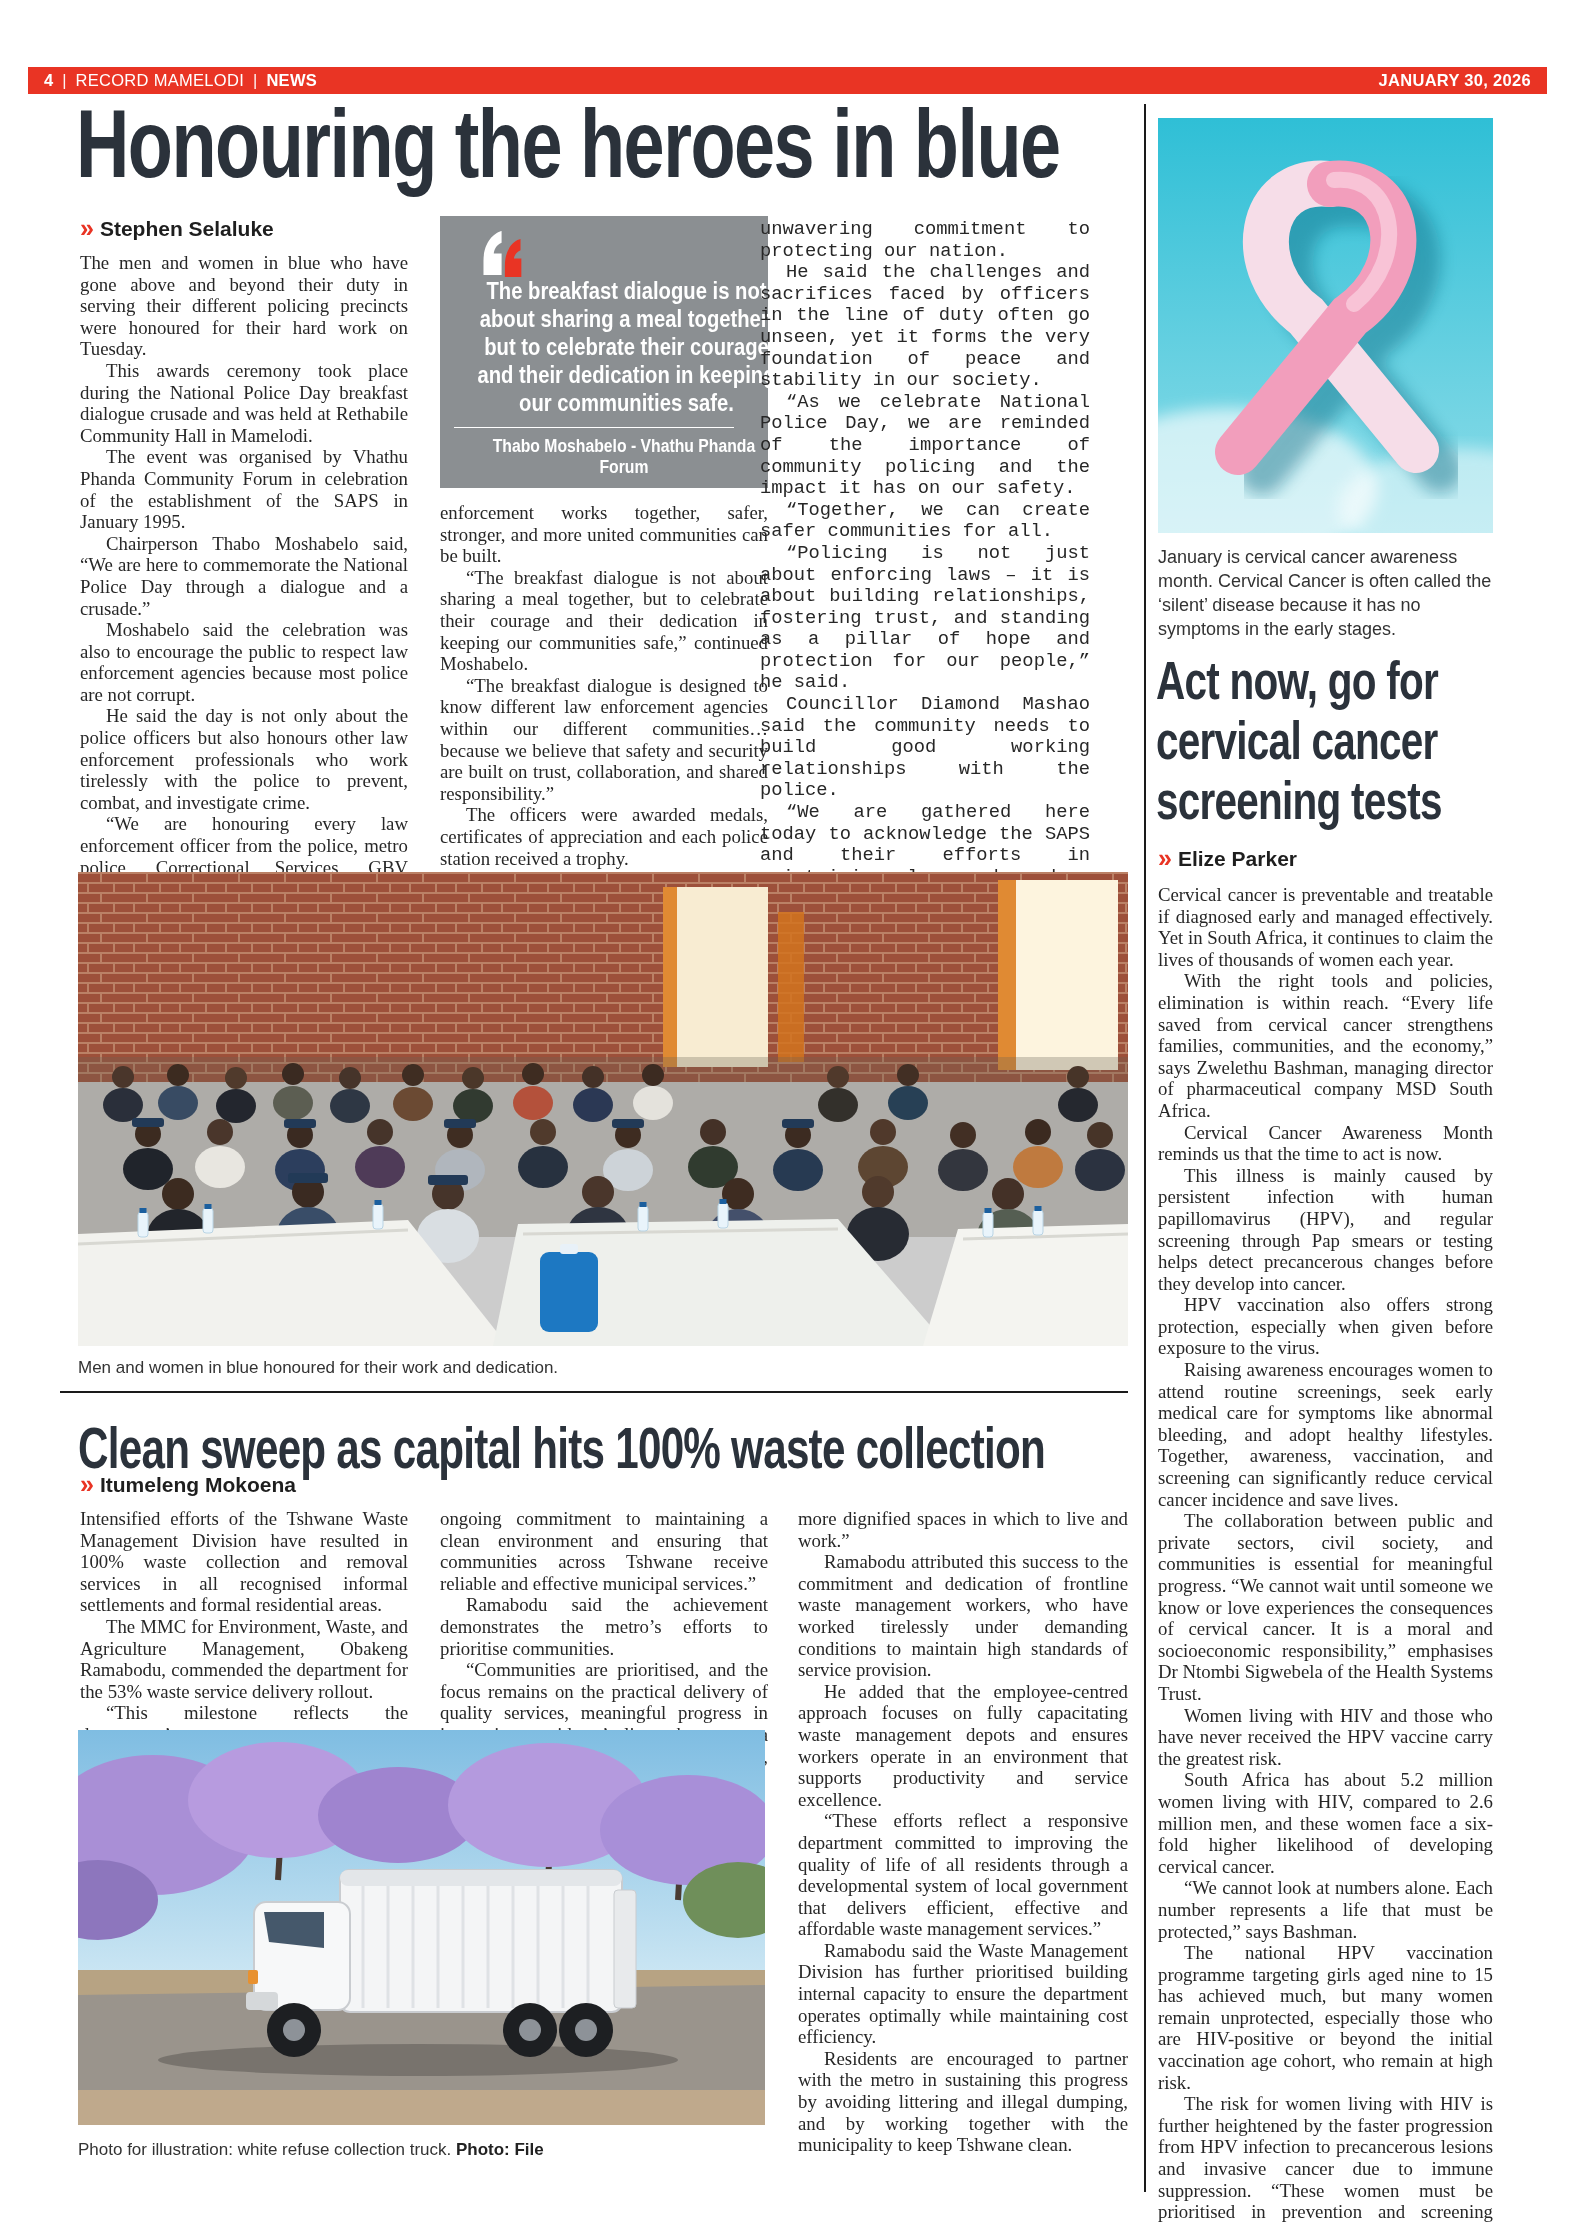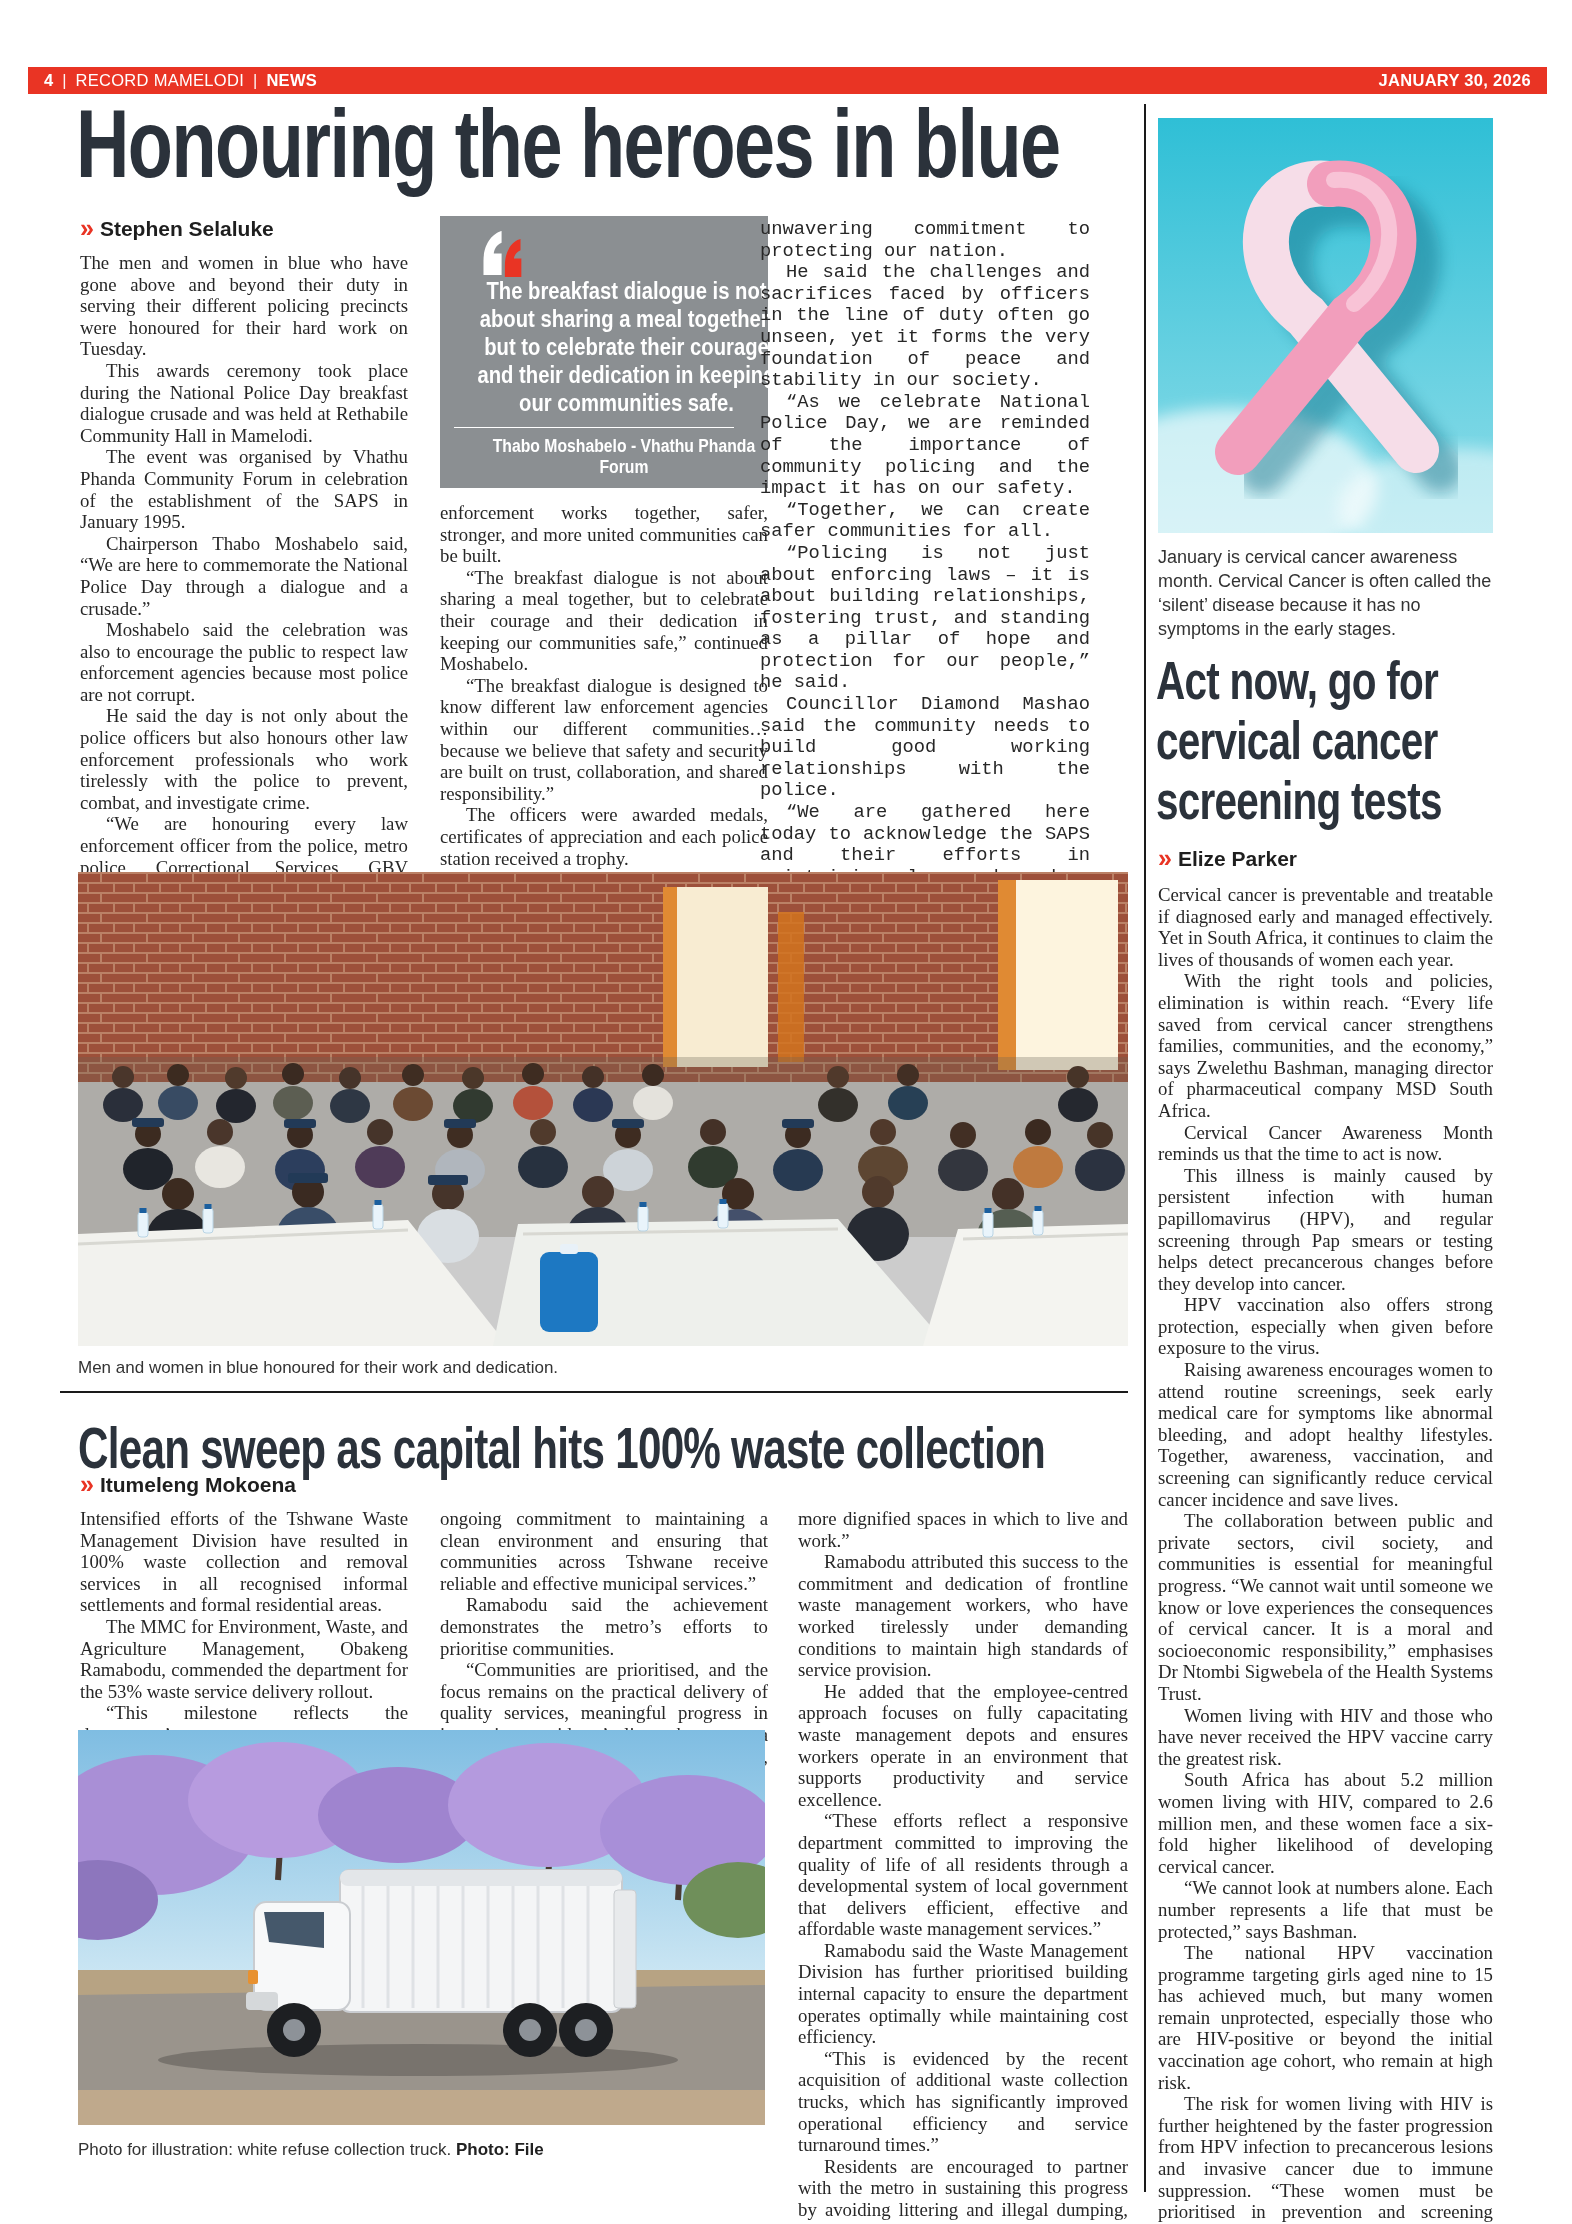--- a/index.html
+++ b/index.html
@@ -342,21 +342,20 @@
     <p>ongoing commitment to maintaining a clean environment and ensuring that communities across Tshwane receive reliable and effective municipal services.”</p>
     <p>Ramabodu said the achievement demonstrates the metro’s efforts to prioritise communities.</p>
     <p>“Communities are prioritised, and the focus remains on the practical delivery of quality services, meaningful progress in improving residents’ lives becomes a reality, clean communities are safer, healthier and</p>
   </div>
   <div class="abs body-col" style="left:798px;top:1508px;width:330px;">
     <p>more dignified spaces in which to live and work.”</p>
     <p>Ramabodu attributed this success to the commitment and dedication of frontline waste management workers, who have worked tirelessly under demanding conditions to maintain high standards of service provision.</p>
     <p>He added that the employee-centred approach focuses on fully capacitating waste management depots and ensures workers operate in an environment that supports productivity and service excellence.</p>
     <p>“These efforts reflect a responsive department committed to improving the quality of life of all residents through a developmental system of local government that delivers efficient, effective and affordable waste management services.”</p>
     <p>Ramabodu said the Waste Management Division has further prioritised building internal capacity to ensure the department operates optimally while maintaining cost efficiency.</p>
-    <p>“This is evidenced by the recent acquisition of additional waste collection trucks, which has significantly improved operational efficiency and service turnaround times.”</p>
     <p>Residents are encouraged to partner with the metro in sustaining this progress by avoiding littering and illegal dumping, and by working together with the municipality to keep Tshwane clean.</p>
   </div>
 
   <div class="abs photo" style="left:78px;top:1730px;width:687px;height:395px;">
     <svg width="687" height="395" viewBox="0 0 687 395">
       <defs>
         <linearGradient id="skyg" x1="0" y1="0" x2="0" y2="1">
           <stop offset="0" stop-color="#7fbde2"></stop>
             <stop offset="1" stop-color="#cfe8f4"></stop>
         </linearGradient>

